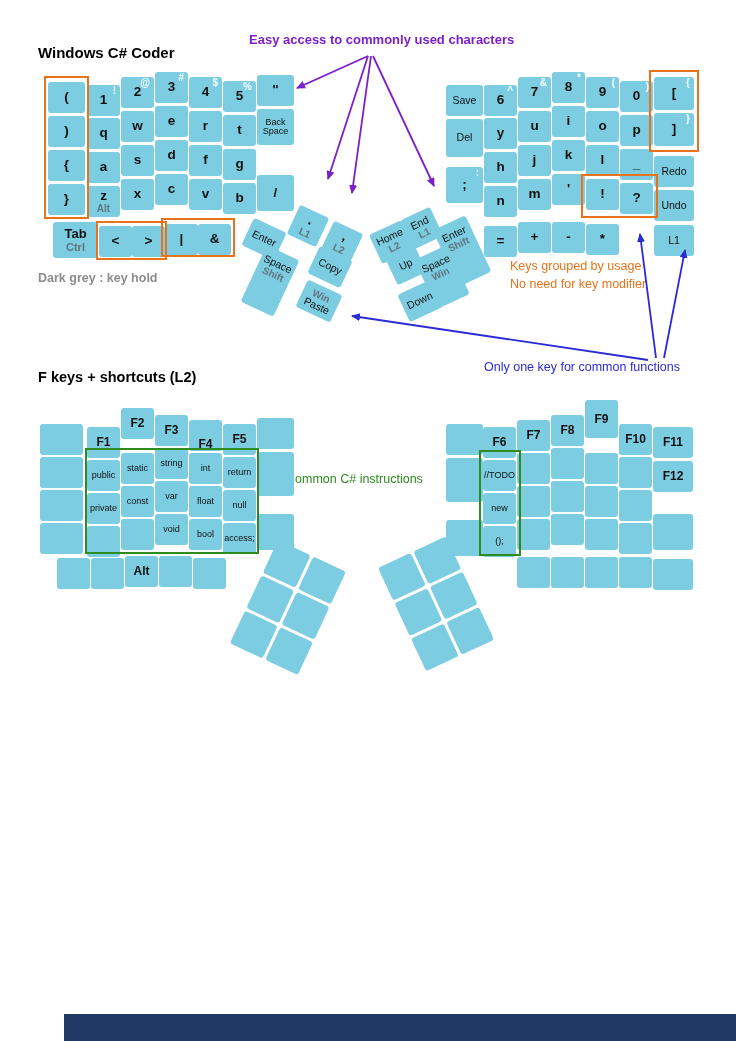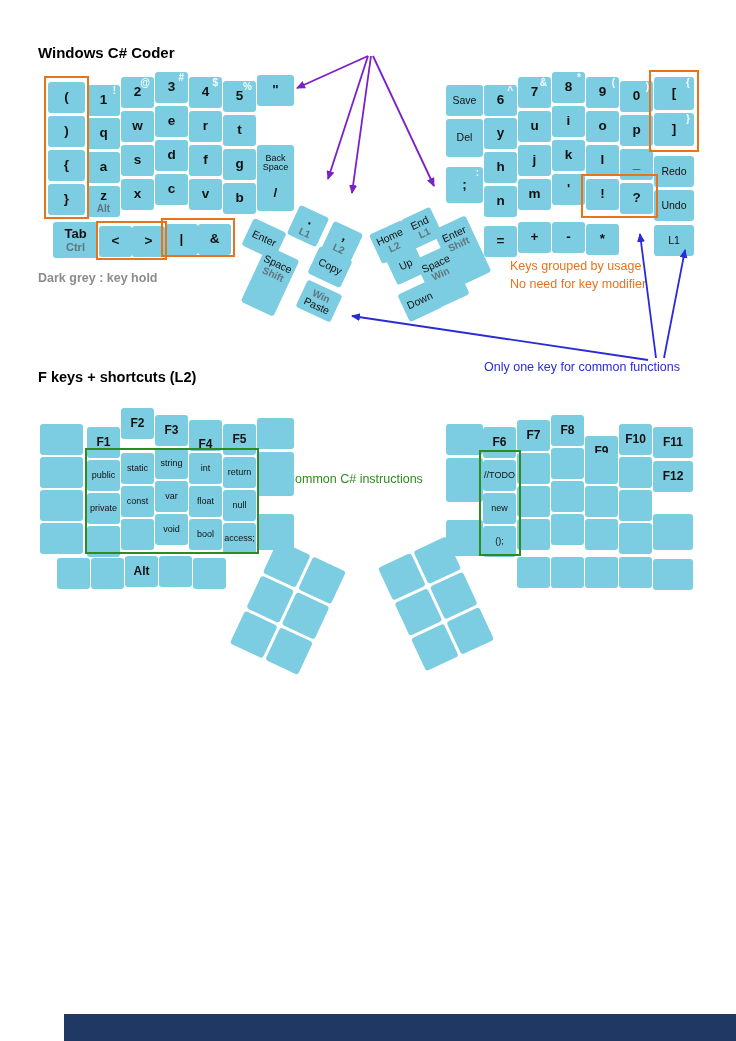--- a/index.html
+++ b/index.html
@@ -35,20 +35,21 @@
   .t-common   { left:286px; top:472px; font-size:12.5px; color:#2E8B1E; }
 
   #arrow-layer { position:absolute; left:0; top:0; width:736px; height:1041px; pointer-events:none; }
   .bottombar { position:absolute; left:64px; top:1014px; width:672px; height:27px; background:#1F3864; }
 </style>
 </head>
 <body>
 
 <div id="canvas">
   <div class="note t-title">Windows C# Coder</div>
+  <div class="note t-easy">Easy access to commonly used characters</div>
   <div class="note t-grey">Dark grey : key hold</div>
   <div class="note t-grouped1">Keys grouped by usage</div>
   <div class="note t-grouped2">No need for key modifier</div>
   <div class="note t-only">Only one key for common functions</div>
   <div class="note t-ftitle">F keys + shortcuts (L2)</div>
   <div class="note t-common">Common C# instructions</div>
 
   <div id="main-keys">
       <div class="key" style="left: 48px; top: 82px; width: 37px; height: 31px;">
         <span class="klabel">(</span>
@@ -140,21 +141,21 @@
       </div>
       <div class="key" style="left: 223px; top: 149px; width: 33px; height: 31px;">
         <span class="klabel">g</span>
       </div>
       <div class="key" style="left: 223px; top: 183px; width: 33px; height: 31px;">
         <span class="klabel">b</span>
       </div>
       <div class="key" style="left: 257px; top: 75px; width: 37px; height: 31px;">
         <span class="klabel">"</span>
       </div>
-      <div class="key small" style="left: 257px; top: 109px; width: 37px; height: 36px; margin-top: 36px;">
+      <div class="key small" style="left: 257px; top: 109px; width: 37px; height: 36px;">
         <span class="klabel">Back Space</span>
       </div>
       <div class="key" style="left: 257px; top: 175px; width: 37px; height: 36px;">
         <span class="klabel">/</span>
       </div>
       <div class="key small2" style="left: 246px; top: 224px; width: 36px; height: 30px; transform: rotate(25deg);">
         <span class="klabel">Enter</span>
       </div>
       <div class="key" style="left: 292px; top: 210px; width: 32px; height: 32px; transform: rotate(25deg);">
         <span class="klabel">.</span>
@@ -393,21 +394,21 @@
       </div>
       <div class="key" style="left: 517px; top: 453px; width: 33px; height: 31px;"></div>
       <div class="key" style="left: 517px; top: 486px; width: 33px; height: 31px;"></div>
       <div class="key" style="left: 517px; top: 519px; width: 33px; height: 31px;"></div>
       <div class="key fk" style="left: 551px; top: 415px; width: 33px; height: 31px;">
         <span class="klabel">F8</span>
       </div>
       <div class="key" style="left: 551px; top: 448px; width: 33px; height: 31px;"></div>
       <div class="key" style="left: 551px; top: 481px; width: 33px; height: 31px;"></div>
       <div class="key" style="left: 551px; top: 514px; width: 33px; height: 31px;"></div>
-      <div class="key fk" style="left: 585px; top: 436px; width: 33px; height: 31px;">
+      <div class="key fk" style="left: 585px; top: 400px; width: 33px; height: 38px;">
         <span class="klabel">F9</span>
       </div>
       <div class="key" style="left: 585px; top: 453px; width: 33px; height: 31px;"></div>
       <div class="key" style="left: 585px; top: 486px; width: 33px; height: 31px;"></div>
       <div class="key" style="left: 585px; top: 519px; width: 33px; height: 31px;"></div>
       <div class="key fk" style="left: 619px; top: 424px; width: 33px; height: 31px; text-align: center;">
         <span class="klabel">F10</span>
       </div>
       <div class="key" style="left: 619px; top: 457px; width: 33px; height: 31px;"></div>
       <div class="key" style="left: 619px; top: 490px; width: 33px; height: 31px;"></div>

